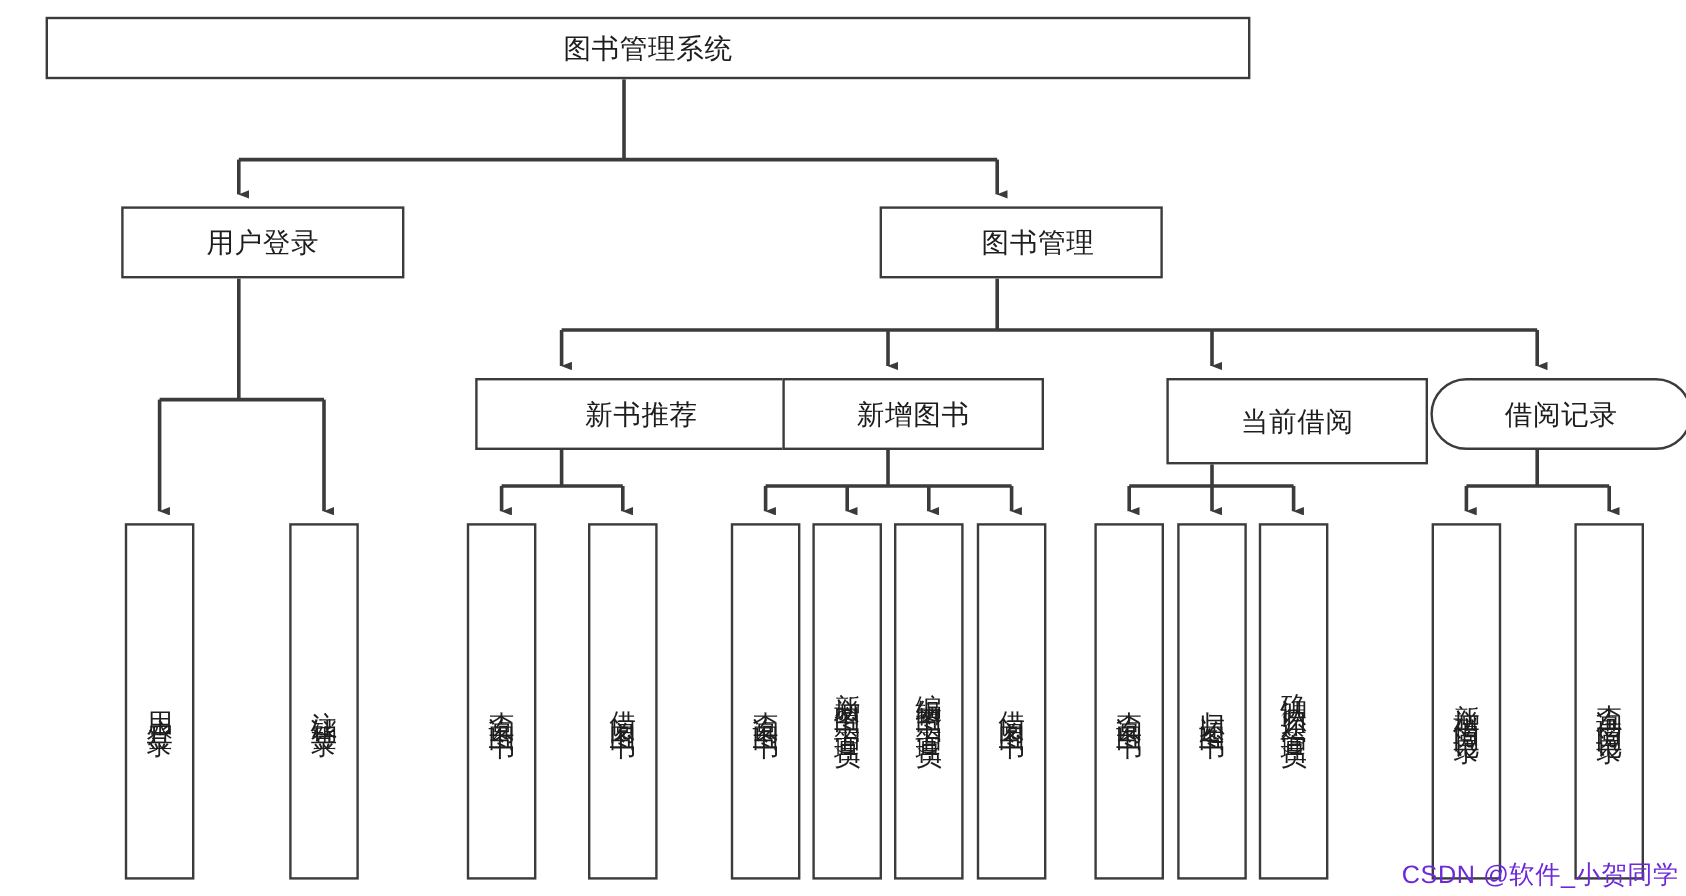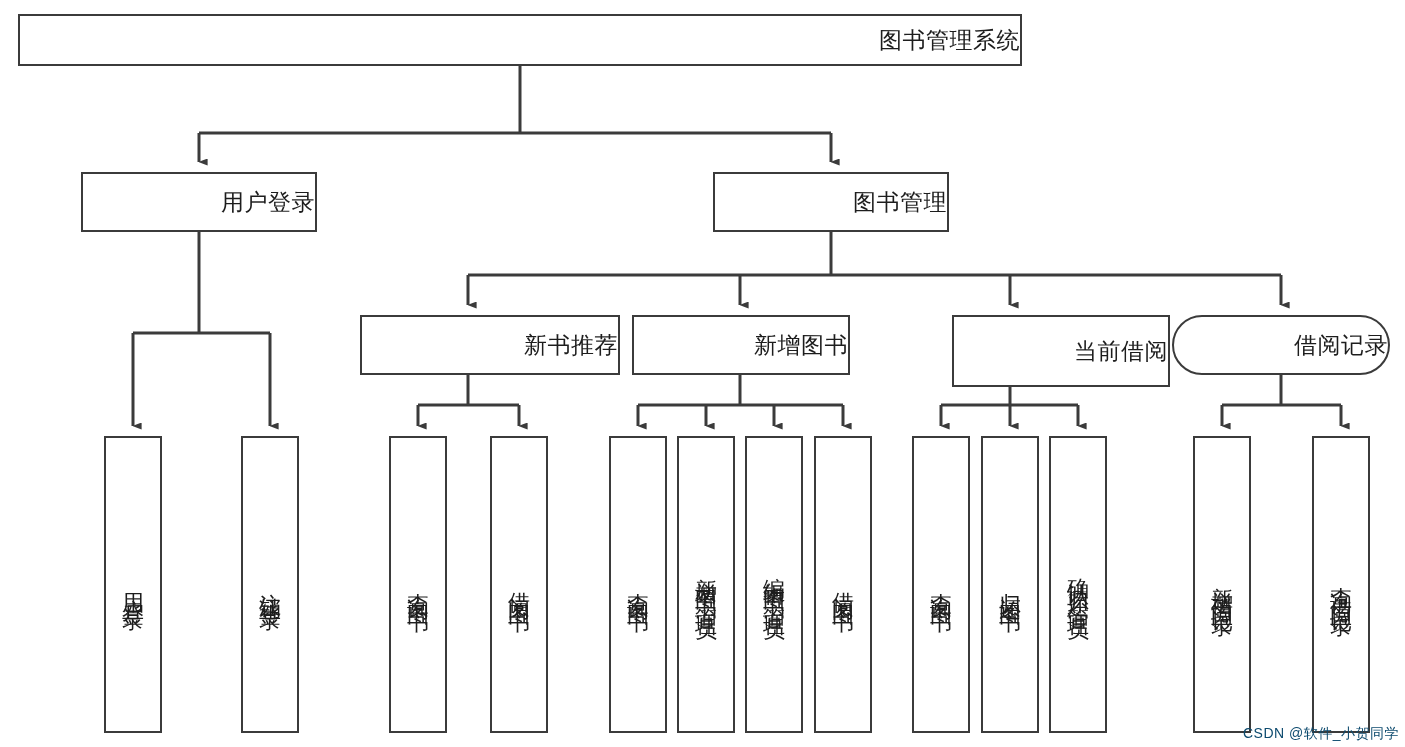--- a/index.html
+++ b/index.html
@@ -20,21 +20,22 @@
     height: 747px;
     background: #ffffff;
   }
   .node-box {
     position: absolute;
     box-sizing: border-box;
     background: #ffffff;
     border: 2px solid #3b3b3b;
     display: flex;
     align-items: center;
-    justify-content: flex-end;
+    justify-content: center;
+    margin-left: 20px;
   }
   .node-label {
     font-size: 23px;
     color: #1d1d1d;
     line-height: 1.15;
     letter-spacing: 0.5px;
     white-space: nowrap;
     text-align: center;
   }
   
@@ -63,22 +64,22 @@
     left: 0;
     top: 0;
     width: 1405px;
     height: 747px;
     pointer-events: none;
   }
   .watermark {
     position: absolute;
     right: 6px;
     bottom: 4px;
-    font-size: 14px;
-    color: #0c4a6e;
+    font-size: 21px;
+    color: #6d28d9;
     white-space: nowrap;
     letter-spacing: 0.5px;
   }
 </style>
 </head>
 <body>
 
 <div id="diagram-root">
 
   <svg class="connectors" viewBox="0 0 1405 747" xmlns="http://www.w3.org/2000/svg">
@@ -137,21 +138,21 @@
   </div>
 
   <div class="node-box" style="left:81px; top:172px; width:236px; height:60px;">
     <span class="node-label">用户登录</span>
   </div>
 
   <div class="node-box" style="left:713px; top:172px; width:236px; height:60px;padding-left:28px;">
     <span class="node-label">图书管理</span>
   </div>
 
-  <div class="node-box" style="left:360px; top:315px; width:260px; height:60px;padding-left:17px;">
+  <div class="node-box" style="left:376px; top:315px; width:260px; height:60px;padding-left:17px;">
     <span class="node-label">新书推荐</span>
   </div>
 
   <div class="node-box" style="left:632px; top:315px; width:218px; height:60px;">
     <span class="node-label">新增图书</span>
   </div>
 
   <div class="node-box" style="left:952px; top:315px; width:218px; height:72px;">
     <span class="node-label">当前借阅</span>
   </div>

